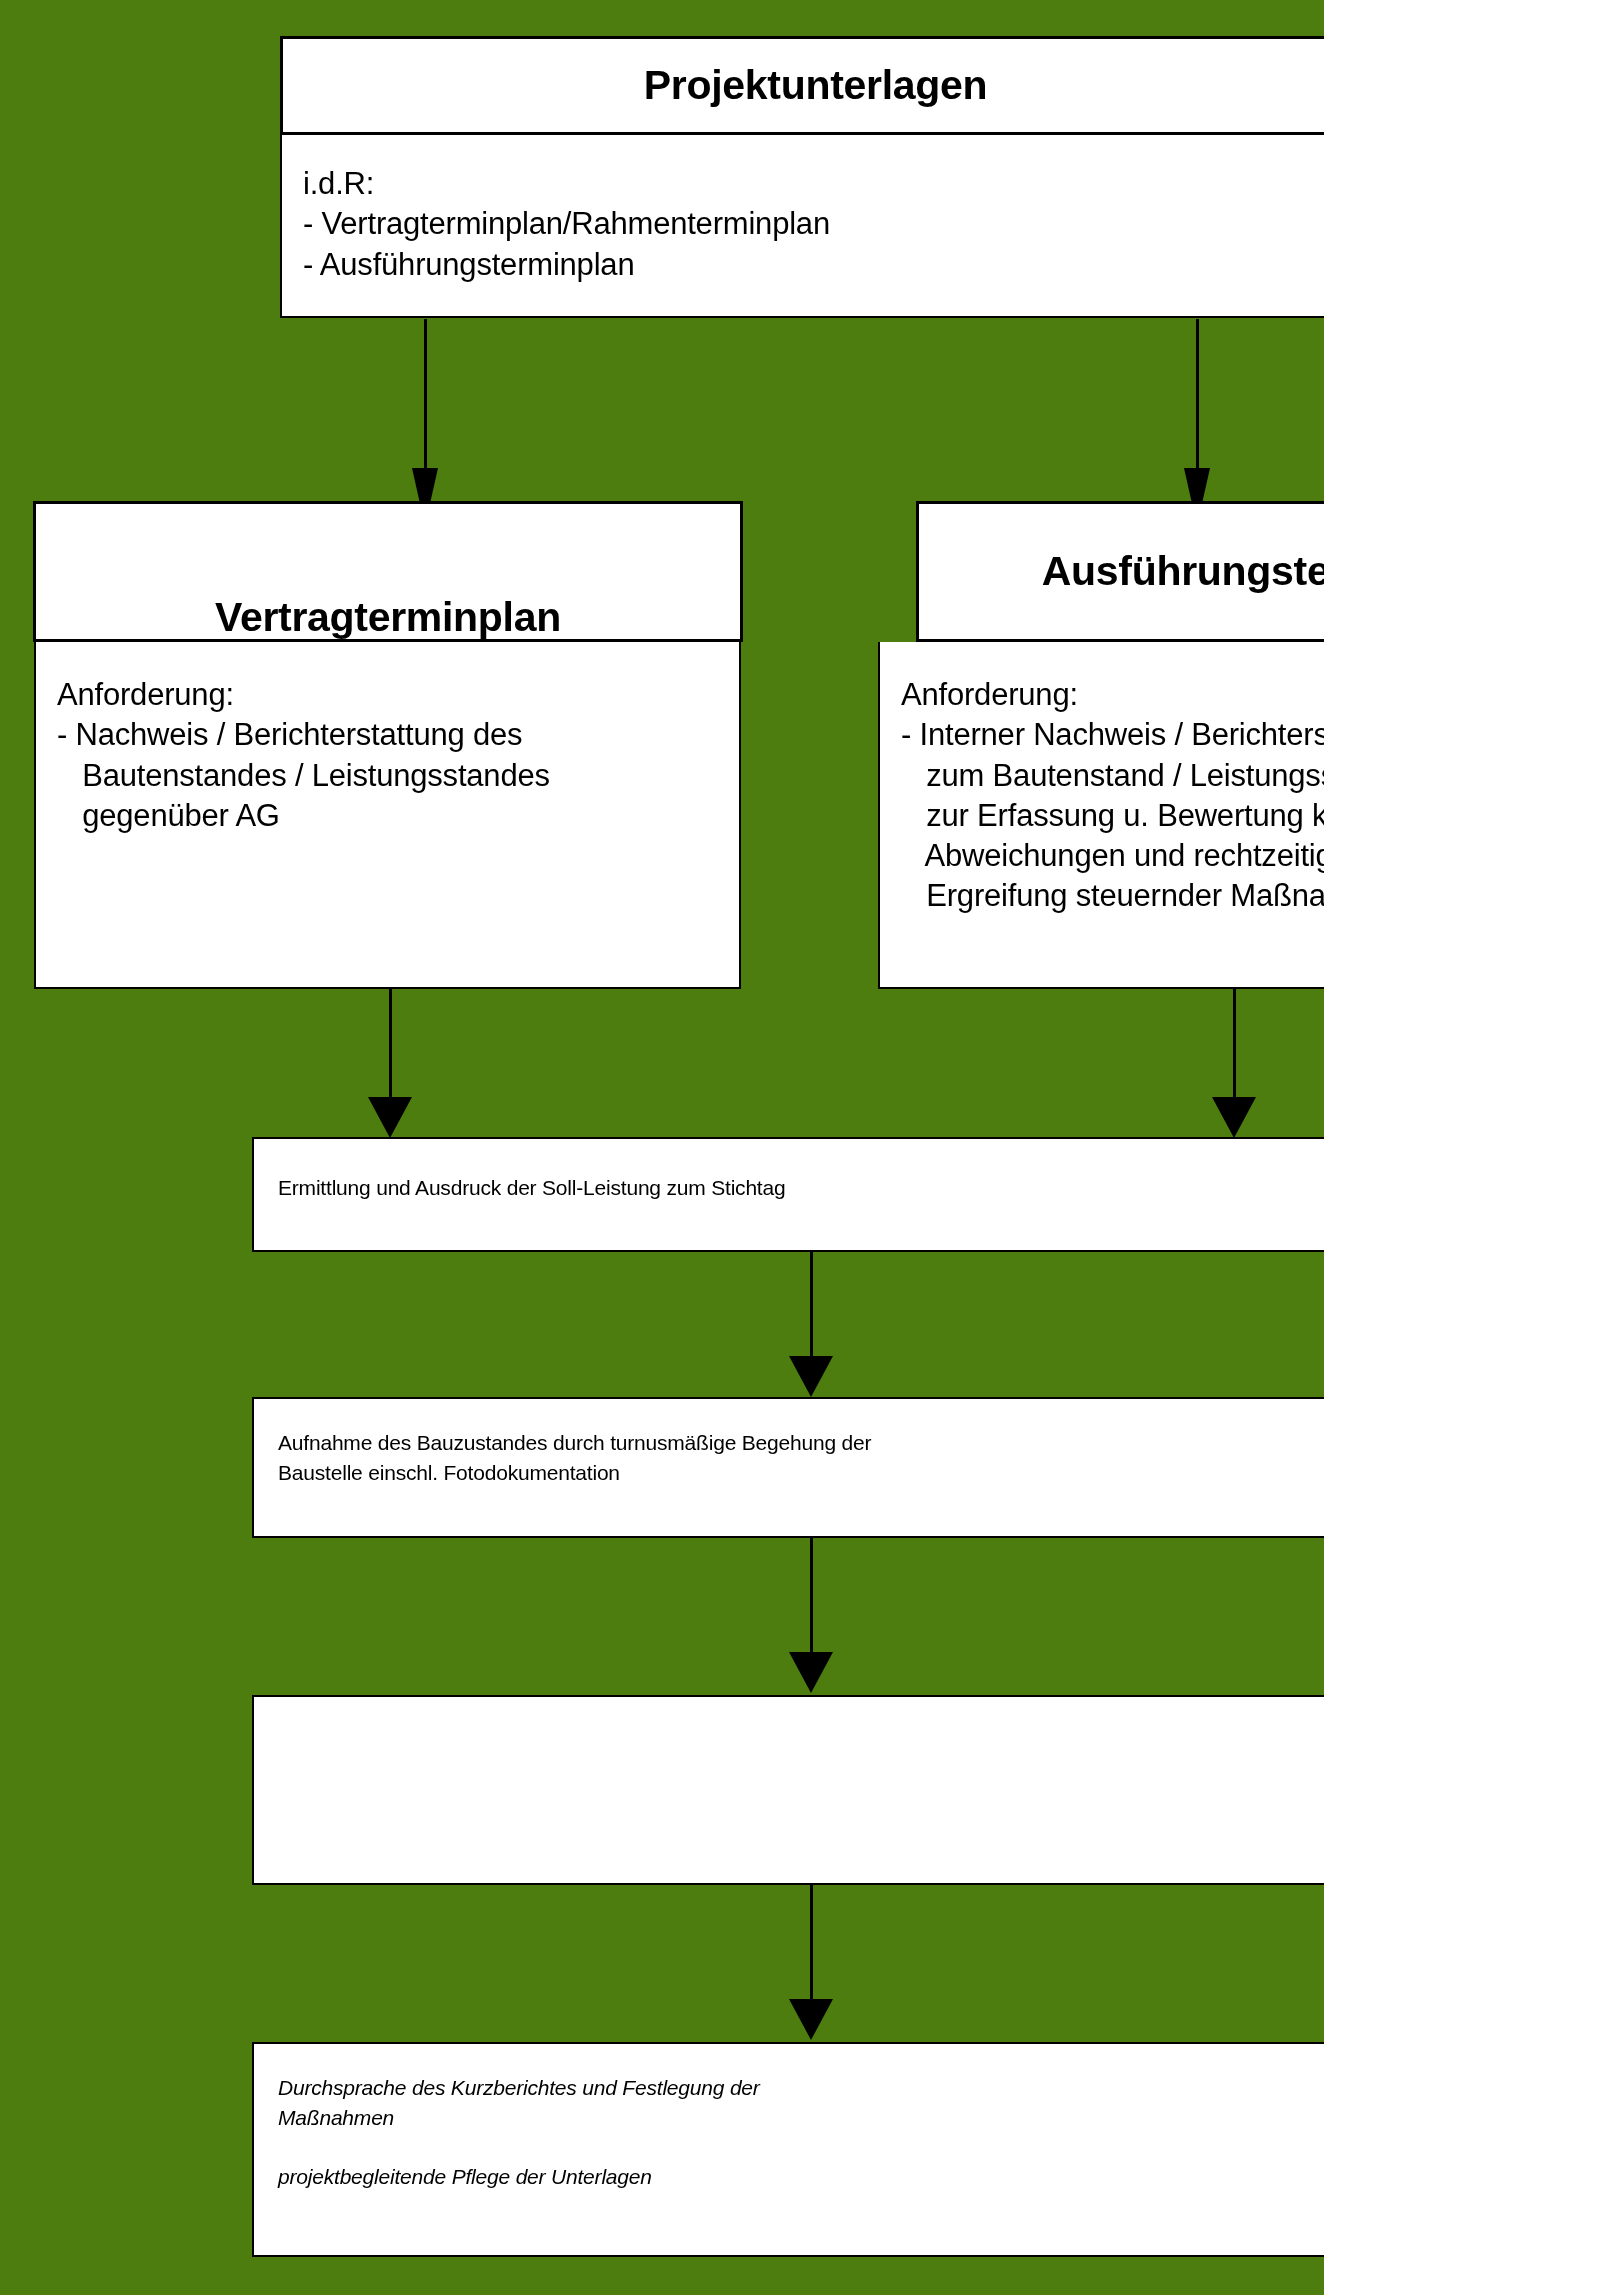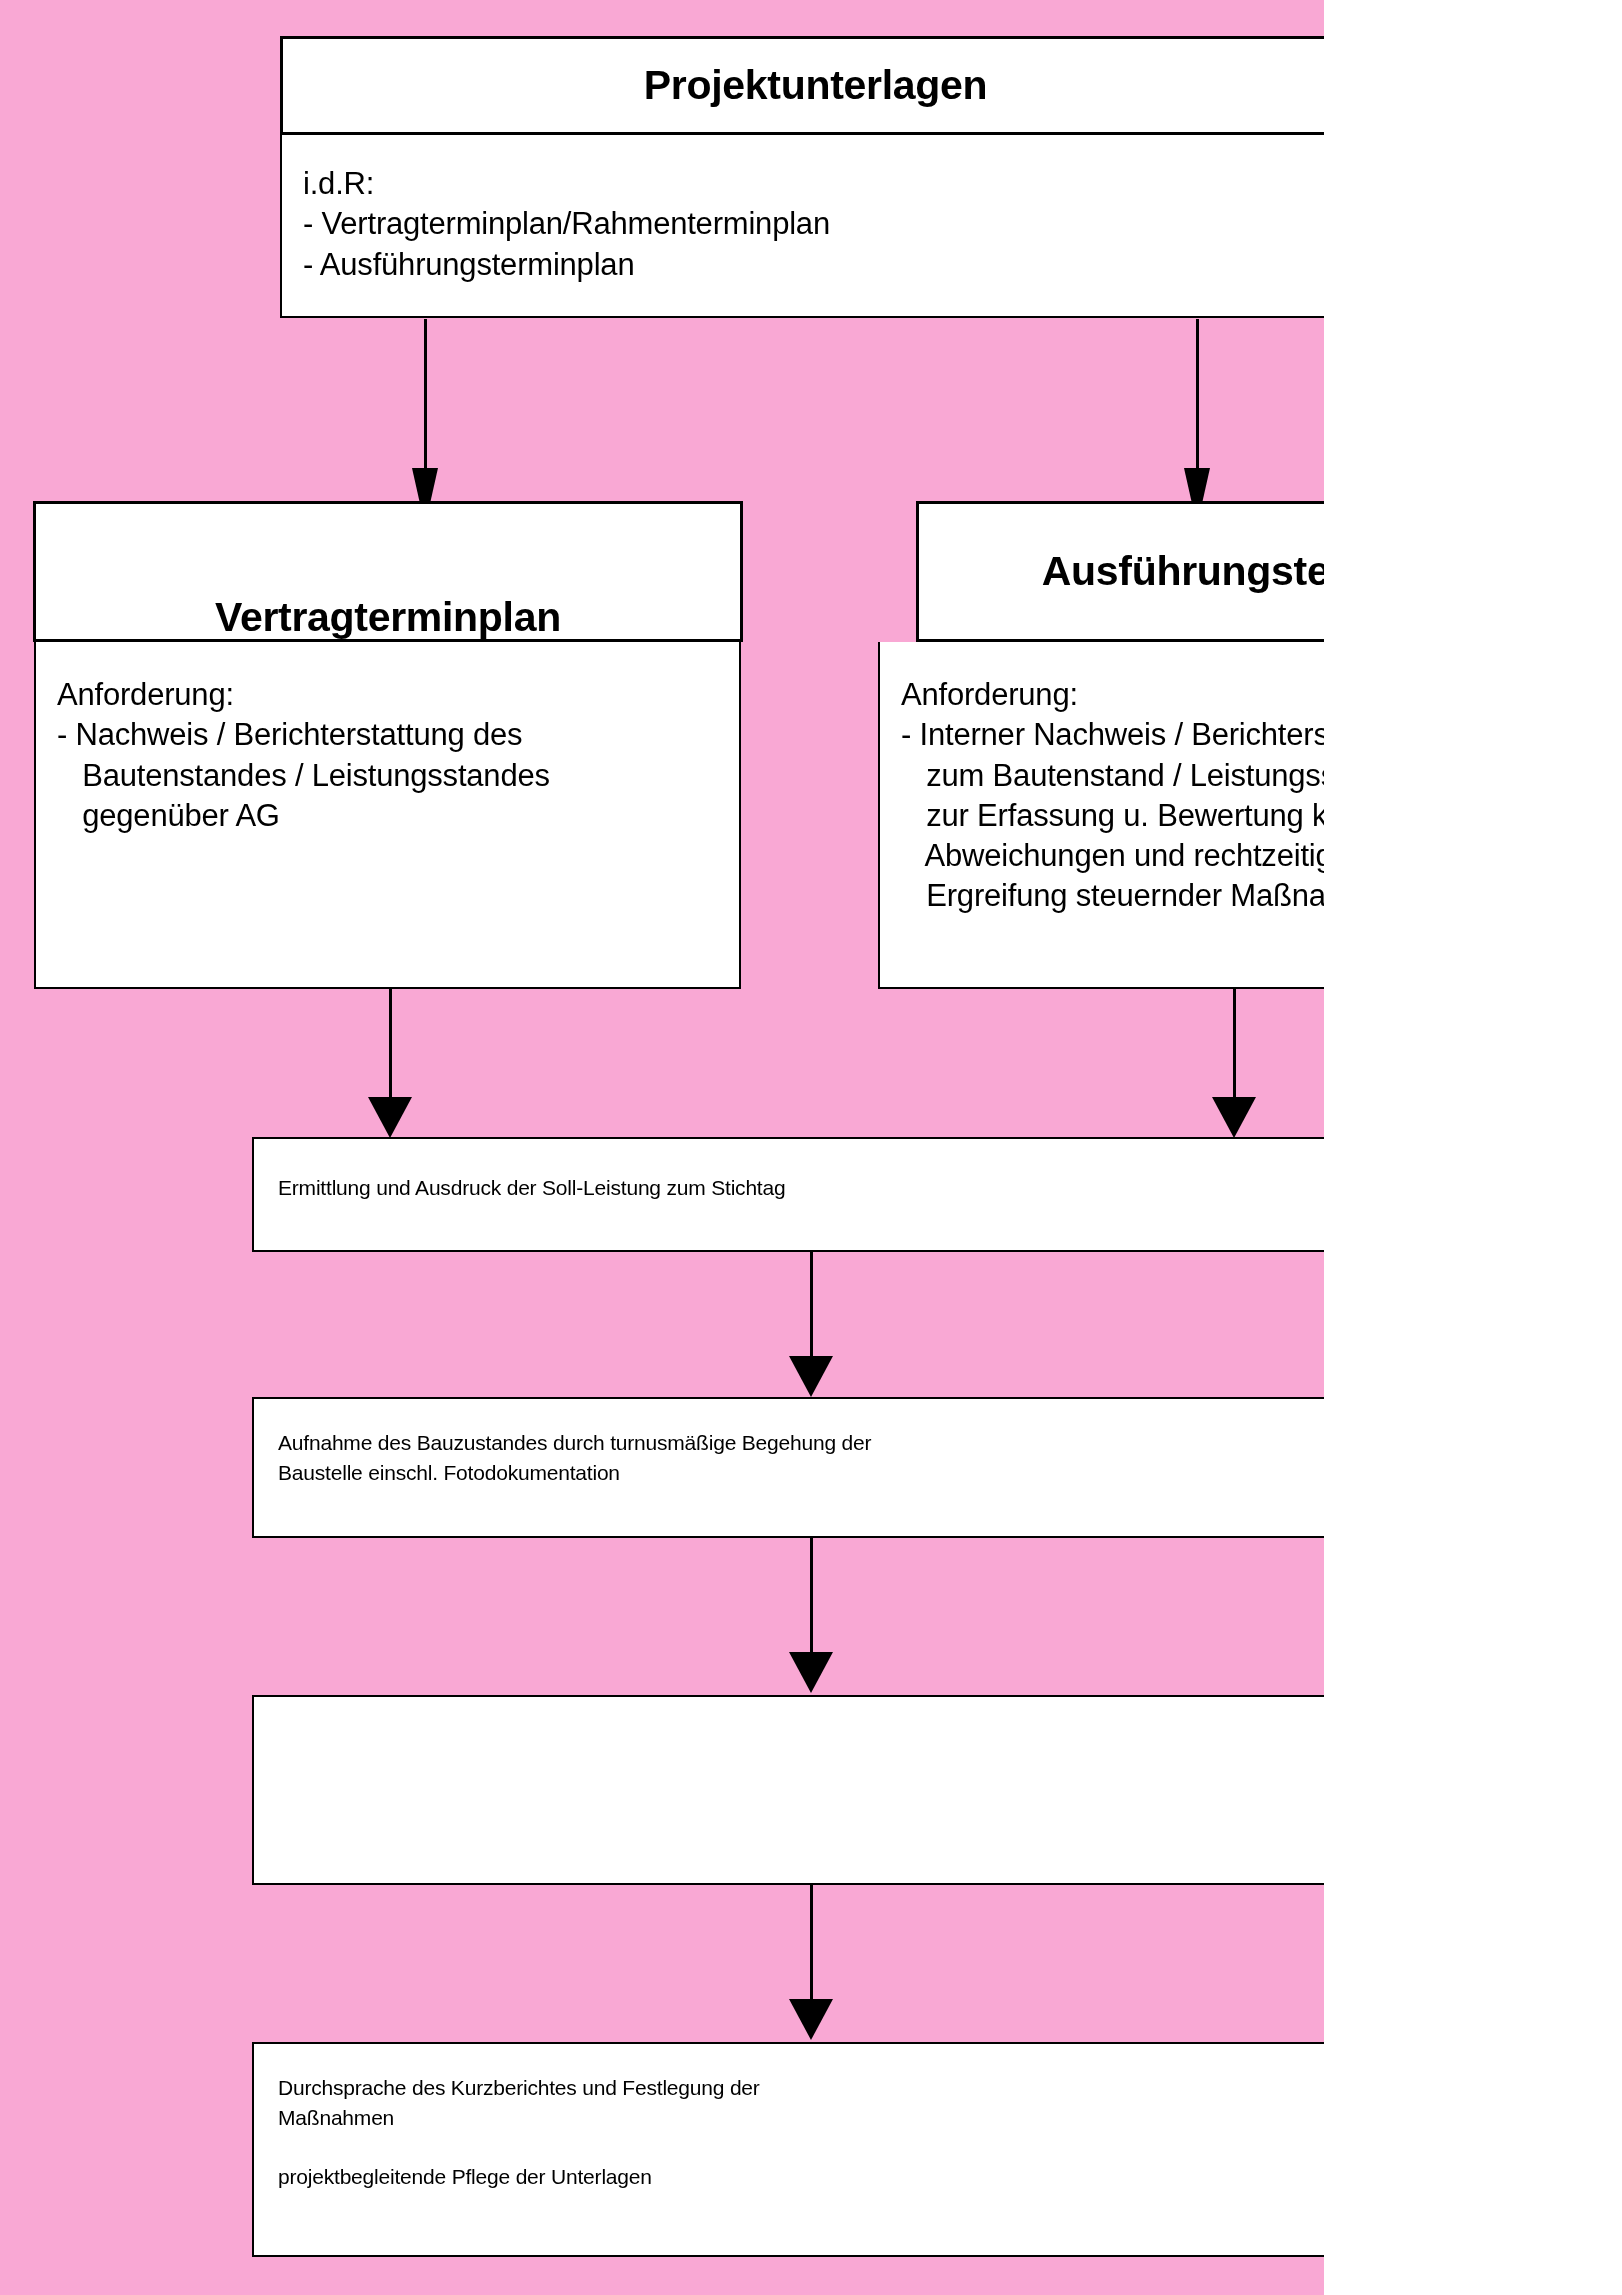--- a/index.html
+++ b/index.html
@@ -9,21 +9,21 @@
     background: #ffffff;
   }
   body {
     font-family: "Liberation Sans", sans-serif;
     color: #000000;
   }
   #page {
     position: relative;
     width: 1324px;
     height: 2295px;
-    background: #f9a8d4;
+    background: #4d7c0f;
     overflow: hidden;
   }
 
   
   .node {
     position: absolute;
     box-sizing: border-box;
     background: #ffffff;
     border: 2px solid #000000;
   }
@@ -160,19 +160,19 @@
   <div class="arrowhead ah-wide" style="left:789px; top:1652px;"></div>
 
   <div class="node" style="left:252px; top:1695px; width:1135px; height:190px;">
   </div>
 
   <div class="vline" style="left:810px; top:1885px; height:118px;"></div>
   <div class="arrowhead ah-wide" style="left:789px; top:1999px;"></div>
 
   <div class="node" style="left:252px; top:2042px; width:1135px; height:215px;">
   </div>
-  <div class="proc-text" style="left:278px; top:2073px;">Durchsprache des Kurzberichtes und Festlegung der
+  <div class="proc-text" style="left:278px; top:2073px;font-style:italic;">Durchsprache des Kurzberichtes und Festlegung der
 Maßnahmen
 
 projektbegleitende Pflege der Unterlagen</div>
 
 </div>
 
 
 </body></html>

